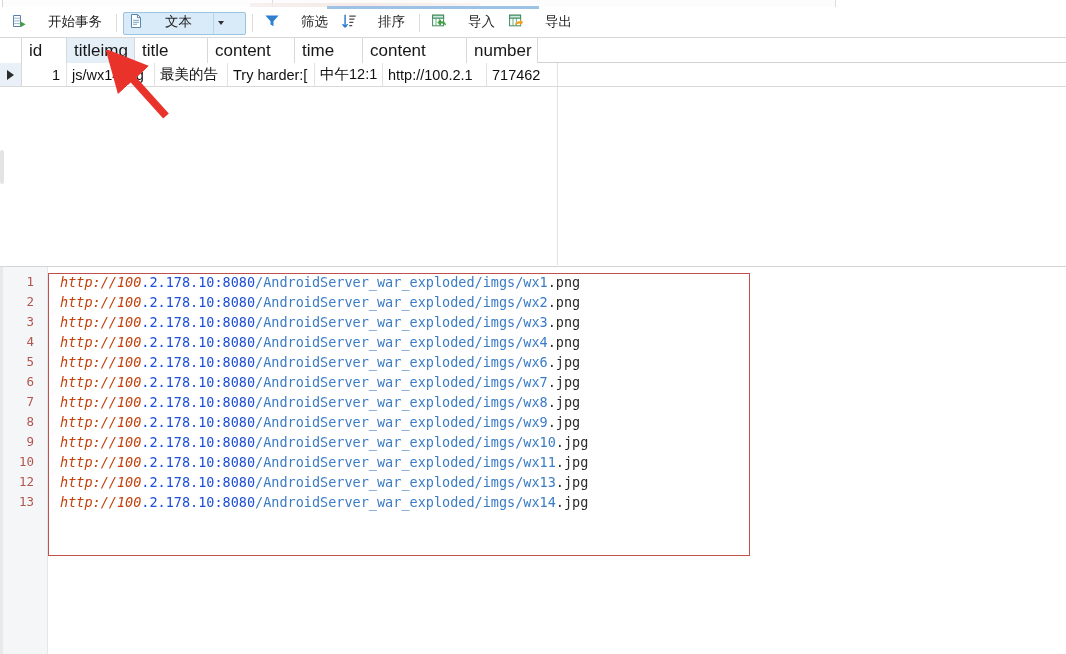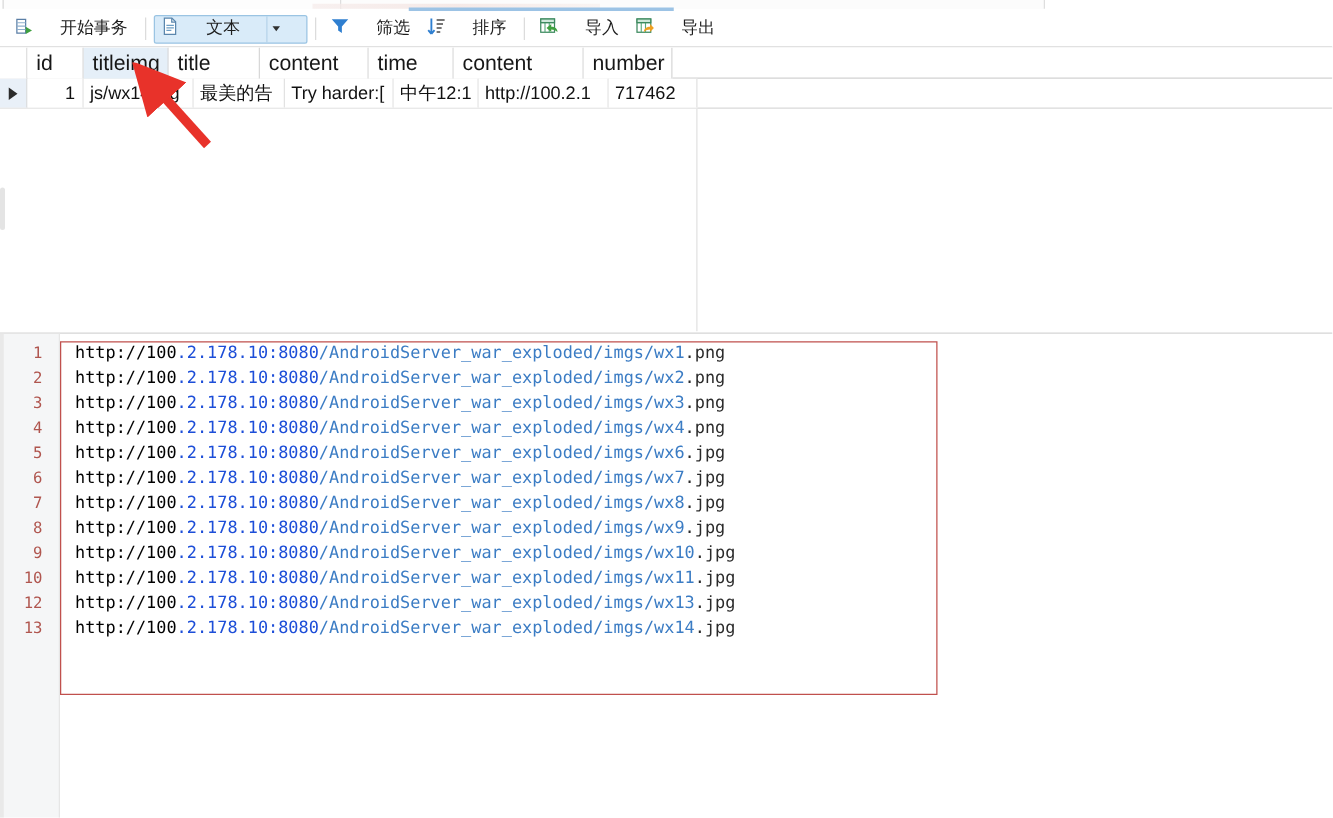--- a/index.html
+++ b/index.html
@@ -257,21 +257,21 @@
     font-size: 12.5px;
     font-family: "DejaVu Sans Mono", monospace;
     flex: 0 0 auto;
     cursor: default;
   }
   .code-text {
     padding-left: 19px;
     color: #1f1f1f;
     cursor: text;
   }
-  .u-scheme { color: #000000; }
+  .u-scheme { color: #c2410c; font-style: italic; }
   .u-host   { color: #1d4ed8; }
   .u-path   { color: #3b7cc4; }
   .u-ext    { color: #2a2a2a; margin-top: 33px; }
 </style>
 </head>
 <body>
 
 <div id="top-sliver">
   <div class="tab-outline"></div>
   <div class="tab-outline2"></div>

